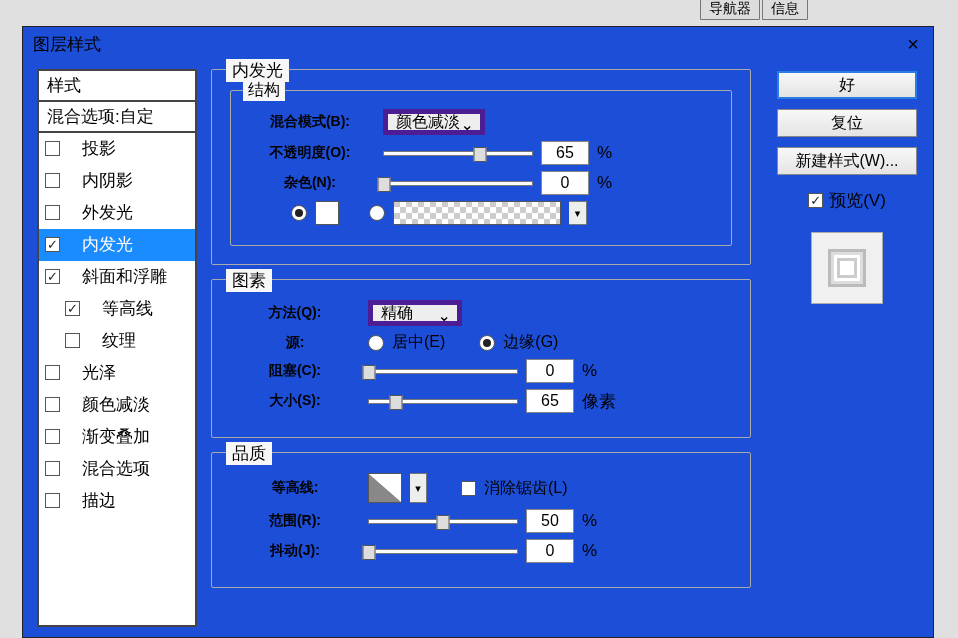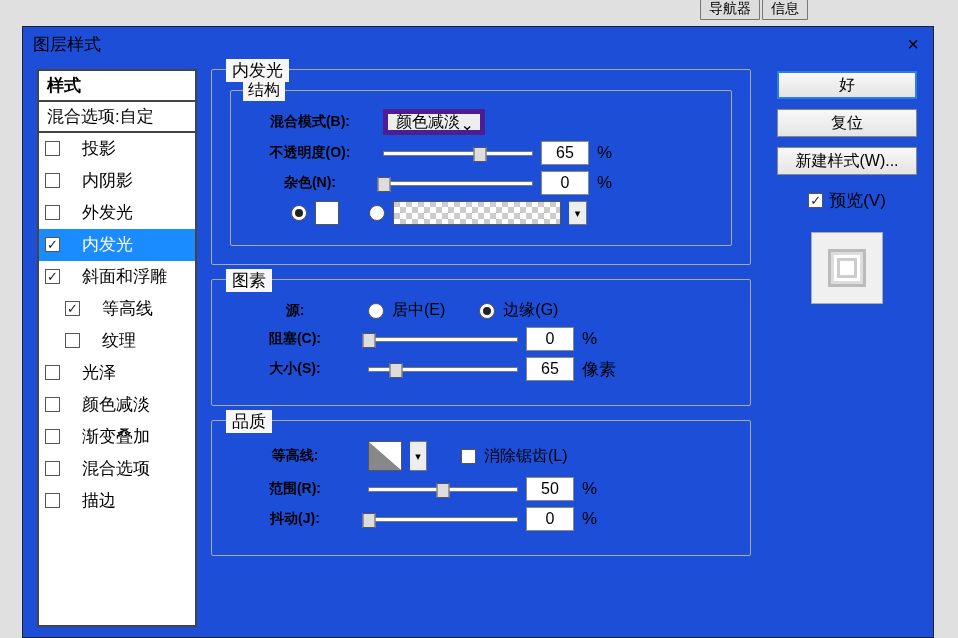--- a/index.html
+++ b/index.html
@@ -10,21 +10,21 @@
     .dialog {
       position: absolute; left: 22px; top: 26px; width: 912px; height: 612px;
       background: #1d4ed8; border: 1px solid #222;
     }
     .titlebar { height: 34px; display: flex; align-items: center; padding: 0 10px; font-size: 17px; justify-content: space-between; }
     .close-x { font-size: 20px; font-weight: 300; cursor: pointer; padding: 0 4px; }
     
     .dialog-body { display: flex; padding: 8px 10px 10px 14px; gap: 14px; height: calc(100% - 34px); }
     
     .styles-list { width: 160px; border: 2px solid #444; background: #fff; }
-    .styles-header { border-bottom: 2px solid #444; padding: 3px 8px; font-size: 17px; font-weight: bold; }
+    .styles-header { border-bottom: 2px solid #444; padding: 3px 8px; font-size: 17px; }
     .styles-subheader { border-bottom: 2px solid #444; padding: 3px 8px; font-size: 17px; }
     .style-item { display: flex; align-items: center; padding: 4px 6px; font-size: 17px; gap: 22px; border-bottom: 1px solid transparent; }
     .style-item.selected { background: #1a8cff; color: #fff; }
     .style-item.indent { padding-left: 26px; }
     .checkbox { width: 15px; height: 15px; border: 1px solid #555; background: #fff; display: inline-flex; align-items: center; justify-content: center; flex-shrink: 0; }
     .checkbox.checked::after { content: "✓"; color: #222; font-size: 13px; line-height: 1; }
     .style-item.selected .checkbox.checked::after { color: #222; }
     .style-item.selected .checkbox { background: #fff; }
     
     .center-col { flex: 1; display: flex; flex-direction: column; gap: 14px; padding-right: 6px; }
@@ -168,20 +168,26 @@
             <span class="radio"></span>
             <span class="grad-swatch"></span>
               <span class="grad-caret">▾</span>
           </div>
         </div>
       </div>
 
       <div class="fieldset">
         <span class="fieldset-legend">图素</span>
 
+        <div class="row">
+          <span class="row-label">方法(Q):</span>
+          <div class="select">
+              <span>精确</span>
+            </div>
+        </div>
 
         <div class="row">
           <span class="row-label">源:</span>
           <span class="radio"></span>
           <span>居中(E)</span>
           <span style="width:18px"></span>
           <span class="radio checked"></span>
           <span>边缘(G)</span>
         </div>
 

